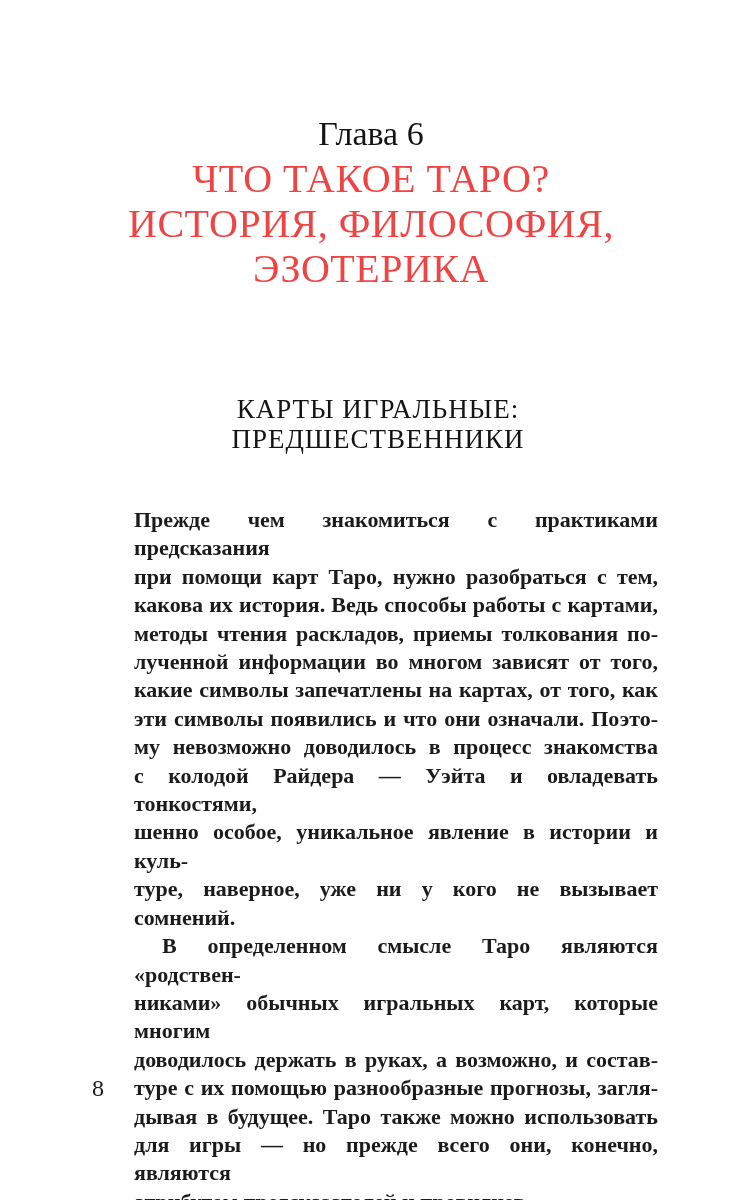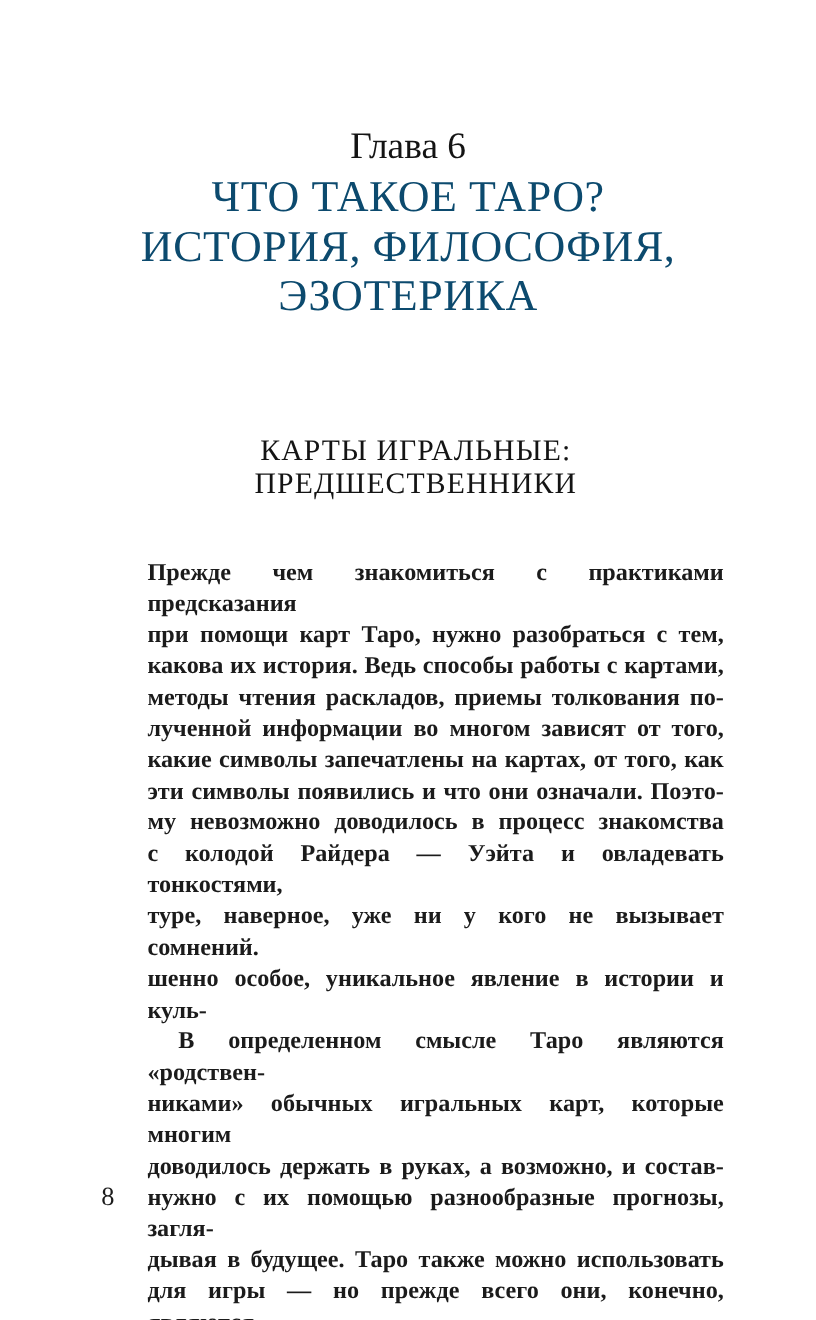--- a/index.html
+++ b/index.html
@@ -28,21 +28,21 @@
   }
   .chapter-title {
     position: absolute;
     top: 156px;
     left: 0;
     right: 0;
     text-align: center;
     font-size: 40px;
     line-height: 45px;
     letter-spacing: 0.5px;
-    color: #0c4a6e;
+    color: #ef4444;
   }
   .chapter-title .t-line {
     white-space: nowrap;
   }
   .section-heading {
     position: absolute;
     top: 394px;
     left: 14px;
     right: 0;
     text-align: center;
@@ -113,29 +113,29 @@
     <div class="paragraph">
       <div class="bl jl">Прежде чем знакомиться с практиками предсказания</div>
       <div class="bl jl">при помощи карт Таро, нужно разобраться с тем,</div>
       <div class="bl jl">какова их история. Ведь способы работы с картами,</div>
       <div class="bl jl">методы чтения раскладов, приемы толкования по-</div>
       <div class="bl jl">лученной информации во многом зависят от того,</div>
       <div class="bl jl">какие символы запечатлены на картах, от того, как</div>
       <div class="bl jl">эти символы появились и что они означали. Поэто-</div>
       <div class="bl jl">му невозможно доводилось в процесс знакомства</div>
       <div class="bl jl">с колодой Райдера — Уэйта и овладевать тонкостями,</div>
+      <div class="bl jl">шенно особое, уникальное явление в истории и куль-</div>
       <div class="bl jl">туре, наверное, уже ни у кого не вызывает сомнений.</div>
-      <div class="bl jl">шенно особое, уникальное явление в истории и куль-</div>
     </div>
 
     <div class="paragraph">
       <div class="bl jl ind">В определенном смысле Таро являются «родствен-</div>
       <div class="bl jl">никами» обычных игральных карт, которые многим</div>
       <div class="bl jl">доводилось держать в руках, а возможно, и состав-</div>
-      <div class="bl jl">нужно с их помощью разнообразные прогнозы, загля-</div>
+      <div class="bl jl">туре с их помощью разнообразные прогнозы, загля-</div>
       <div class="bl jl">дывая в будущее. Таро также можно использовать</div>
       <div class="bl jl">для игры — но прежде всего они, конечно, являются</div>
       <div class="bl fl">атрибутом предсказателей и провидцев.</div>
     </div>
   </div>
 
   <div class="page-number">8</div>
 
 </div>
 

